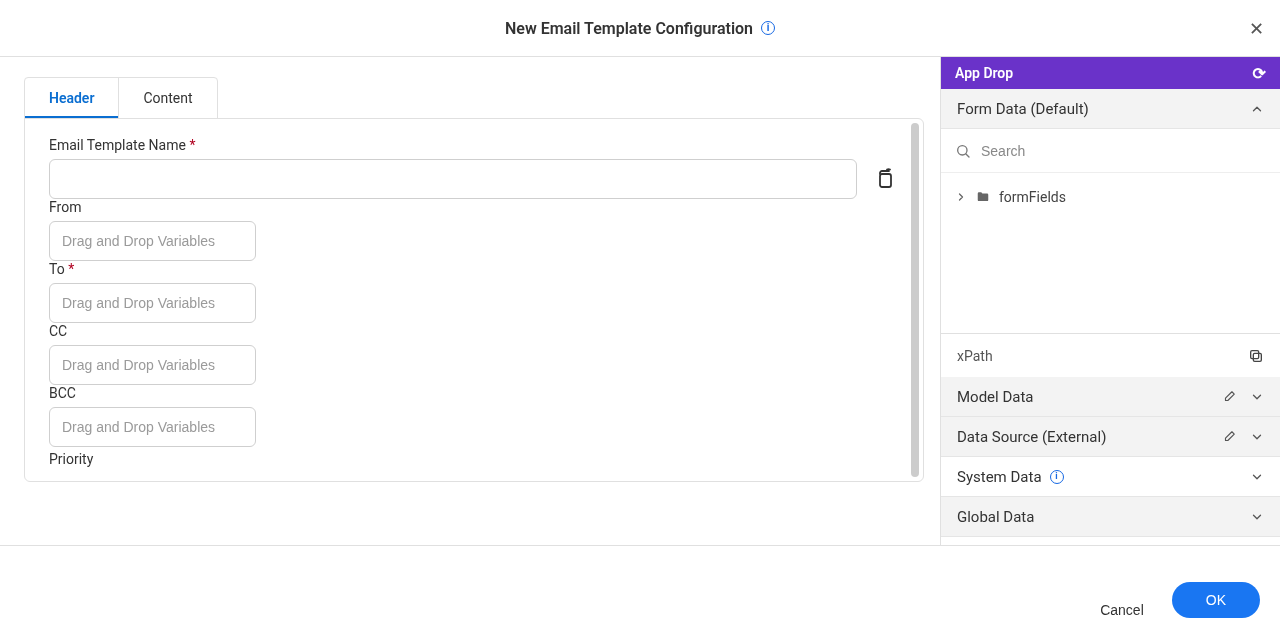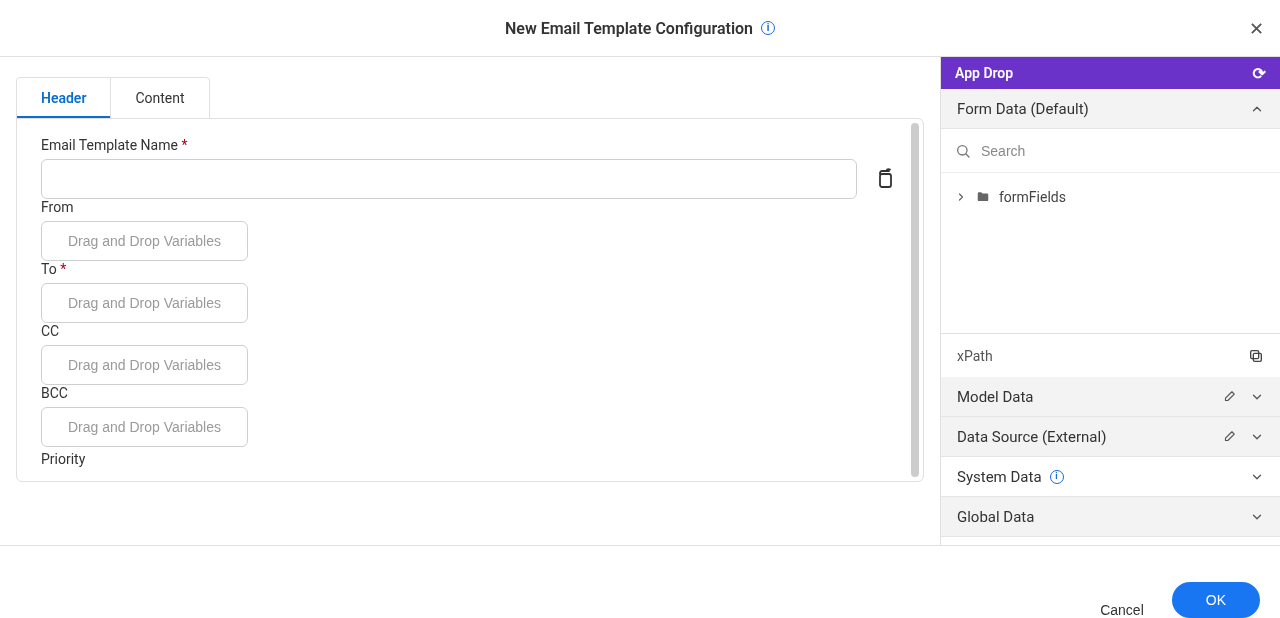--- a/index.html
+++ b/index.html
@@ -49,21 +49,21 @@
     cursor: pointer;
   }
   
   .body-row {
     display: flex;
     height: 488px; 
   }
   .left-pane {
     flex: 1;
     position: relative;
-    padding: 20px 16px 0 16px;
+    padding: 20px 16px 0 24px;
   }
   .right-pane {
     width: 340px;
     border-left: 1px solid #e0e0e0;
     display: flex;
     flex-direction: column;
   }
   
   .tabs-outer {
     border: 1px solid #e0e0e0;
@@ -118,21 +118,20 @@
   .fld-row { display: flex; align-items: center; gap: 14px; }
   .text-input {
     flex: 1;
     height: 40px;
     border: 1px solid #cfcfcf;
     border-radius: 6px;
     padding: 0 12px;
     font-size: 14px;
     color: #333;
     background: #fff;
-    text-align: center;
   }
   .text-input::placeholder { color: #9a9a9a; }
   .copy-btn {
     width: 28px; height: 28px;
     cursor: pointer;
     display: inline-flex; align-items: center; justify-content: center;
     color: #333;
   }
   .priority-label { font-size: 14px; color: #333; margin-top: 4px; }
   

